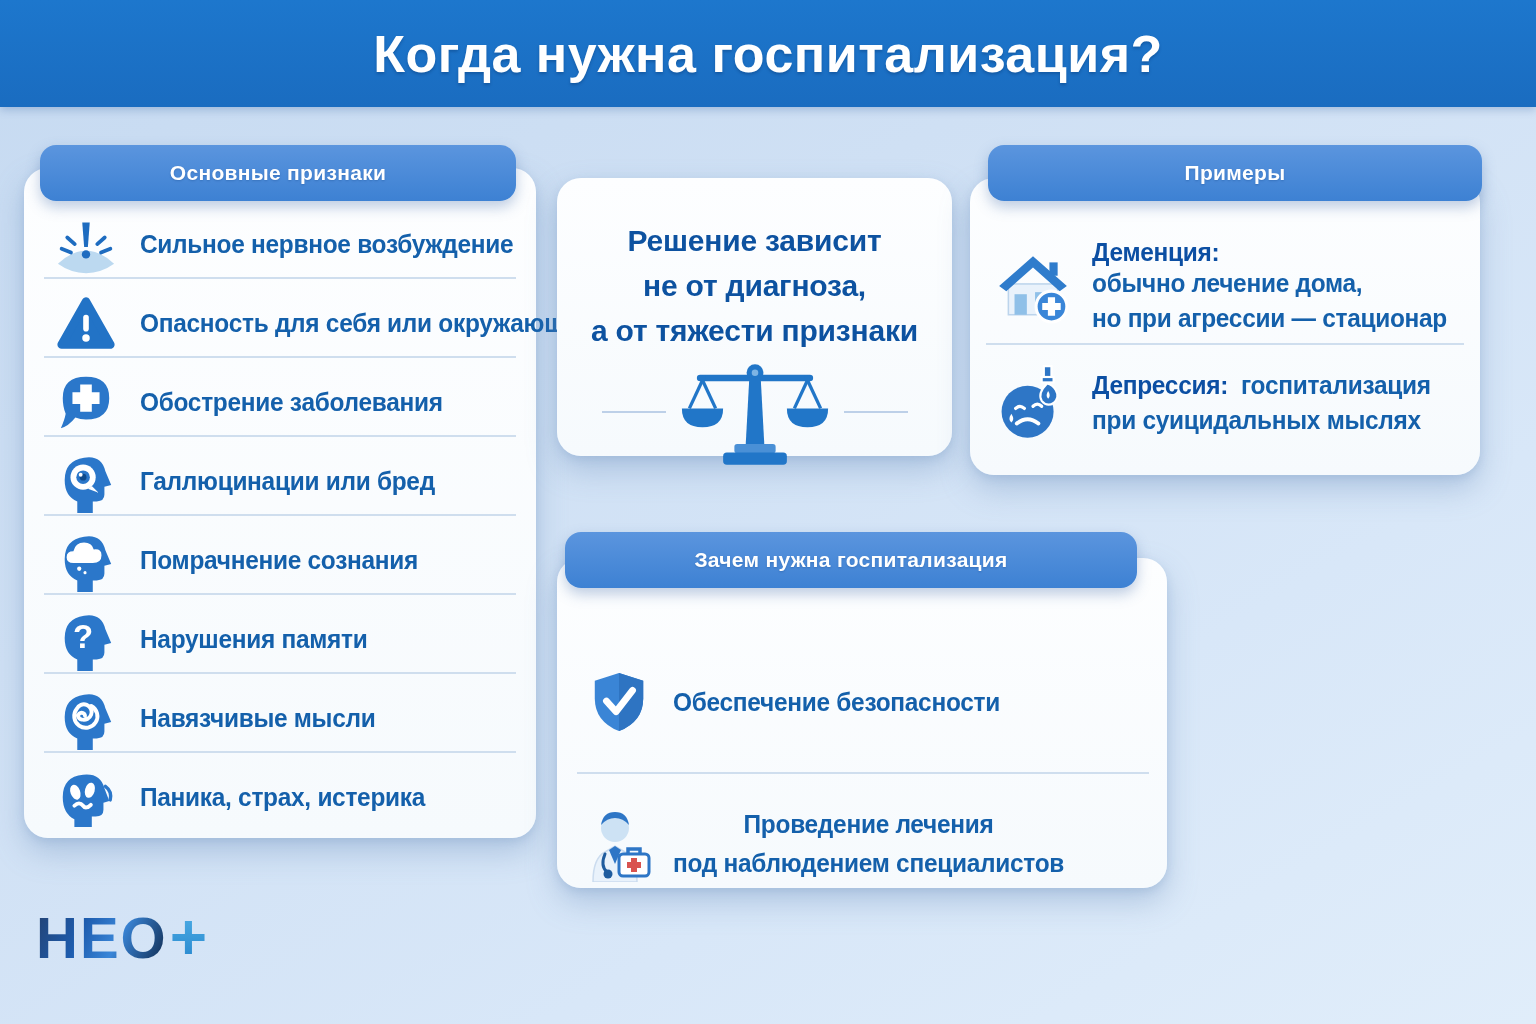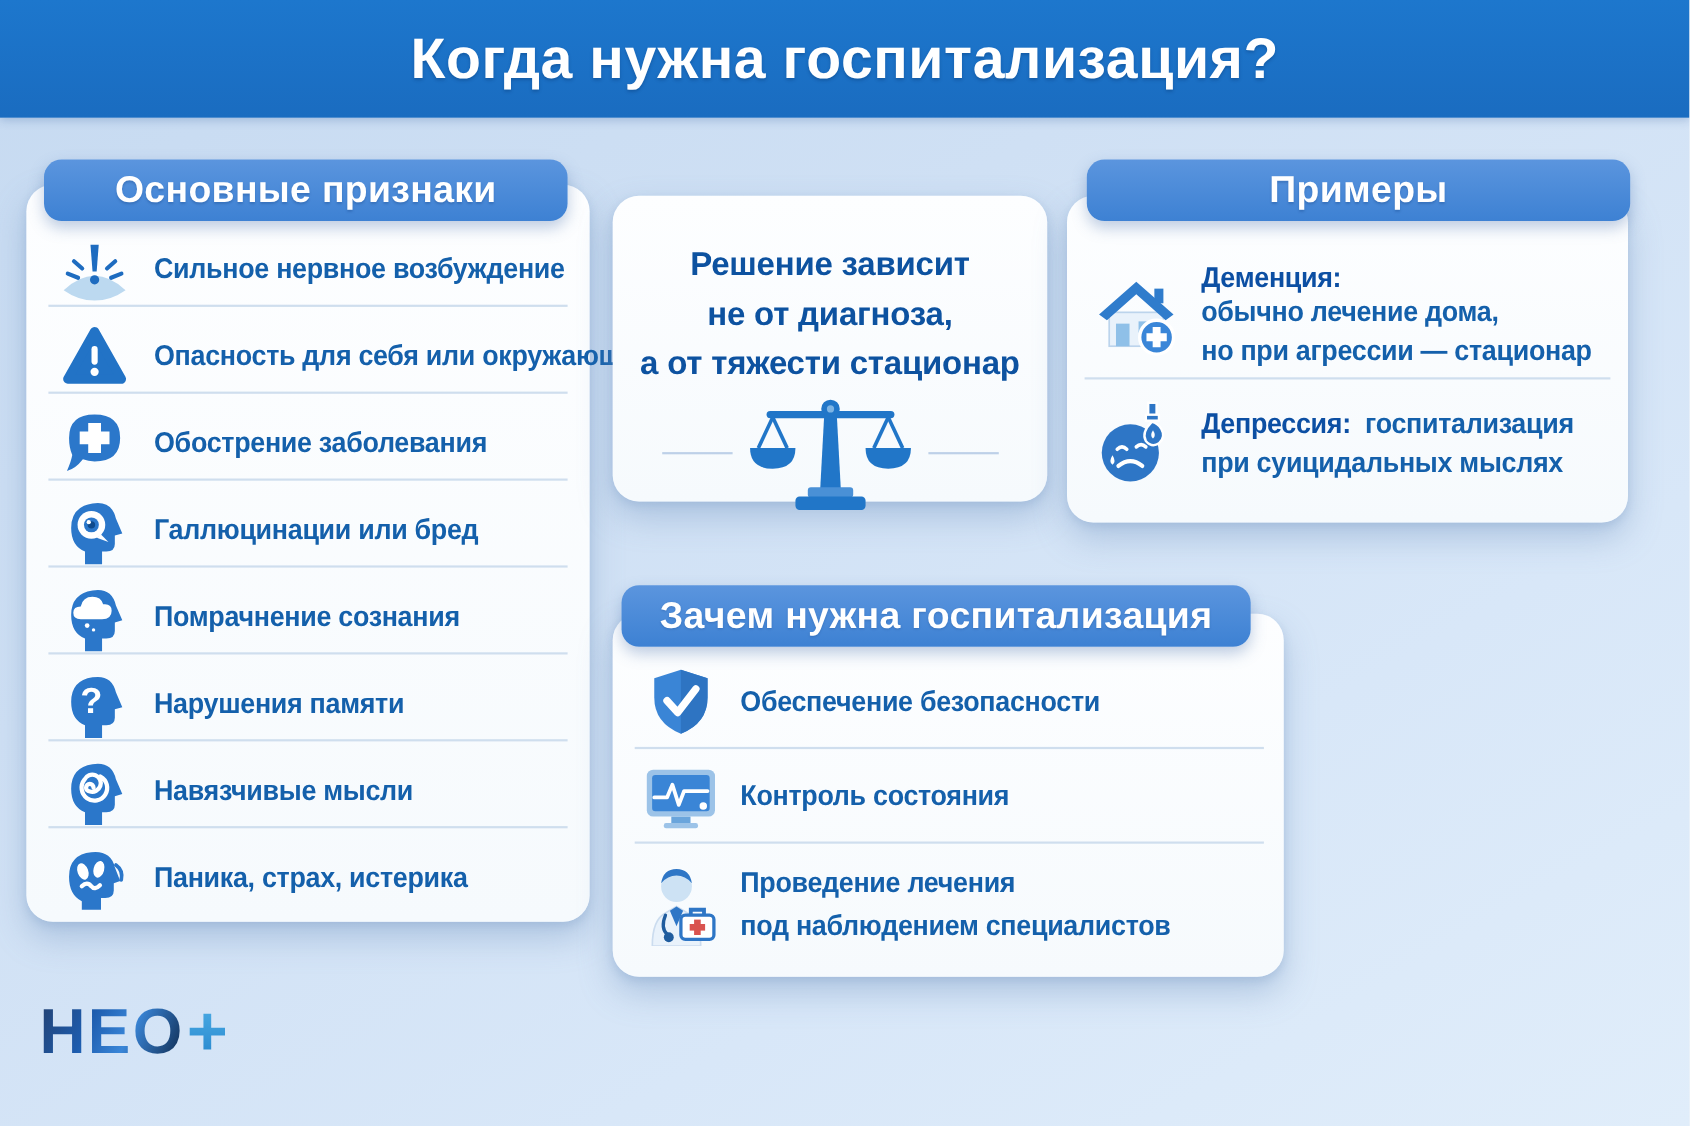--- a/index.html
+++ b/index.html
@@ -22,21 +22,21 @@
   
   .card{
     position:absolute;background:linear-gradient(180deg,#fdfeff,#f6fafd);
     border-radius:24px;
     box-shadow:0 14px 30px rgba(110,145,190,.38),0 3px 8px rgba(110,145,190,.22);
   }
   .pill{
     position:absolute;z-index:3;border-radius:16px;
     background:linear-gradient(180deg,#5b95de,#3d81d3);
     display:flex;align-items:center;justify-content:center;
-    color:#fff;font-weight:800;font-size:34px;letter-spacing:.3px;
+    color:#fff;font-weight:800;font-size:21px;letter-spacing:.3px;
     box-shadow:0 6px 14px rgba(70,110,170,.35);
     text-shadow:0 1px 2px rgba(10,50,110,.25);white-space:nowrap;
   }
   
   .rows{position:absolute;display:flex;flex-direction:column;}
   .row{
     flex:1;display:flex;align-items:center;gap:16px;
     border-bottom:2px solid #cfdeee;padding:2px 4px;min-height:0;
   }
   .row:last-child{border-bottom:none;}
@@ -64,21 +64,21 @@
   #examples-card{left:970px;top:178px;width:510px;height:297px;}
   #examples-pill{left:988px;top:145px;width:494px;height:56px;}
   #examples-rows{top:228px;left:986px;width:478px;height:232px;}
   .ex-text{display:flex;flex-direction:column;gap:4px;}
   .ex-term{font-weight:800;color:#0c4fa3;}
   .ex-line:empty{display:none;}
   .ex-row-icon{flex:0 0 86px;display:flex;align-items:center;justify-content:center;}
   
   #purpose-card{left:557px;top:558px;width:610px;height:330px;}
   #purpose-pill{left:565px;top:532px;width:572px;height:56px;}
-  #purpose-rows{top:596px;left:577px;width:572px;height:282px;}
+  #purpose-rows{top:632px;left:577px;width:572px;height:282px;text-align:center;}
   #purpose-rows .row:nth-child(3){flex:1.35;}
   .p-text{display:flex;flex-direction:column;gap:8px;}
   .p-line:empty{display:none;}
   
   .logo{position:absolute;left:36px;top:900px;display:flex;align-items:center;}
   .logo-text{
     font-size:58px;font-weight:900;letter-spacing:2px;color:#2757a8;
     background:linear-gradient(115deg,#24406e 0%,#1d5cae 35%,#3a86d8 60%,#173a66 90%);
     -webkit-background-clip:text;background-clip:text;text-decoration:underline;-webkit-text-fill-color:transparent;
   }
@@ -196,21 +196,21 @@
         </svg>
       </span>
       <span class="label">Паника, страх, истерика</span>
     </div>
   </div>
 
   <div class="card" id="decision-card">
     <div class="decision-text">
       <div>Решение зависит</div>
       <div>не от диагноза,</div>
-      <div>а от тяжести стационар</div>
+      <div>а от тяжести признаки</div>
     </div>
     <div class="scales-wrap">
       <span class="side-line"></span>
       <span>
         <svg width="150" height="112" viewBox="0 0 160 116">
           <rect x="18" y="16" width="124" height="7" rx="3.5" fill="#2176c8"></rect>
           <circle cx="80" cy="14" r="9" fill="#2176c8"></circle>
           <circle cx="80" cy="14" r="3.5" fill="#7db4e4"></circle>
           <path d="M74,18 L86,18 L90,92 L70,92 Z" fill="#2176c8"></path>
           <g stroke="#2176c8" stroke-width="3.5" fill="none">
@@ -291,36 +291,20 @@
           <path d="M32,4 L57,12 L57,30 Q57,54 32,64 Z" fill="#2e74c2"></path>
           <path d="M19,33 L29,44 L46,22" stroke="#fff" stroke-width="7" fill="none" stroke-linecap="round" stroke-linejoin="round"></path>
         </svg>
       </span>
       <div class="p-text">
         <span class="p-line">Обеспечение безопасности</span>
 
       </div>
     </div>
 
-    <div class="row">
-      <span class="icon-wrap">
-        <svg width="68" height="62" viewBox="0 0 70 64">
-          <rect x="3" y="8" width="64" height="44" rx="6" fill="#9cc3e8"></rect>
-          <rect x="8" y="13" width="54" height="34" rx="3" fill="#3a85d6"></rect>
-          <polyline points="10,34 22,34 27,22 33,41 38,28 60,28" stroke="#fff" stroke-width="3.5" fill="none" stroke-linecap="round" stroke-linejoin="round"></polyline>
-          <circle cx="56" cy="42" r="3.5" fill="#fff"></circle>
-          <rect x="26" y="52" width="18" height="6" fill="#6aa5dc"></rect>
-          <rect x="19" y="58" width="32" height="5" rx="2" fill="#9cc3e8"></rect>
-        </svg>
-      </span>
-      <div class="p-text">
-        <span class="p-line">Контроль состояния</span>
-
-      </div>
-    </div>
 
     <div class="row">
       <span class="icon-wrap">
         <svg width="76" height="76" viewBox="0 0 76 76">
           <path d="M12,76 Q12,52 24,46 L34,40 L44,46 Q56,52 56,76 Z" fill="#e9f2fb" stroke="#cbdcef" stroke-width="1.5"></path>
           <path d="M28,44 L34,58 L40,44 L34,40 Z" fill="#2e76c6"></path>
           <circle cx="34" cy="22" r="14" fill="#cde2f4"></circle>
           <path d="M20,19 Q22,6 34,6 Q46,6 48,19 Q42,12 34,12 Q26,12 20,19 Z" fill="#2e76c6"></path>
           <path d="M24,48 Q19,60 26,66" stroke="#1f5c9e" stroke-width="3" fill="none" stroke-linecap="round"></path>
           <circle cx="27" cy="68" r="4.5" fill="#1f5c9e"></circle>

